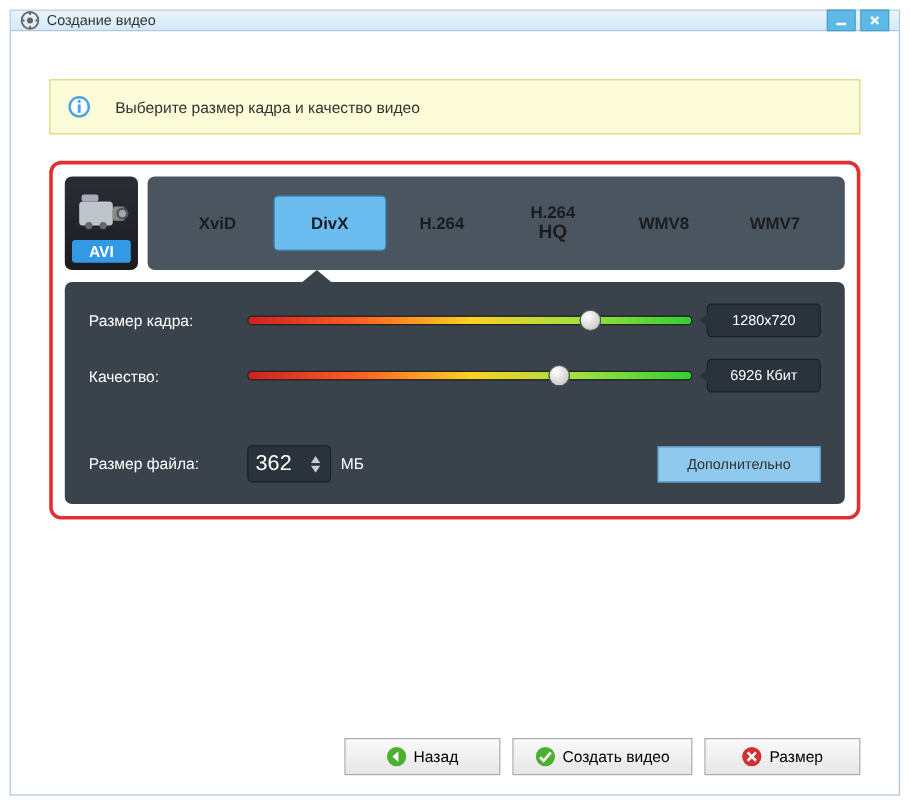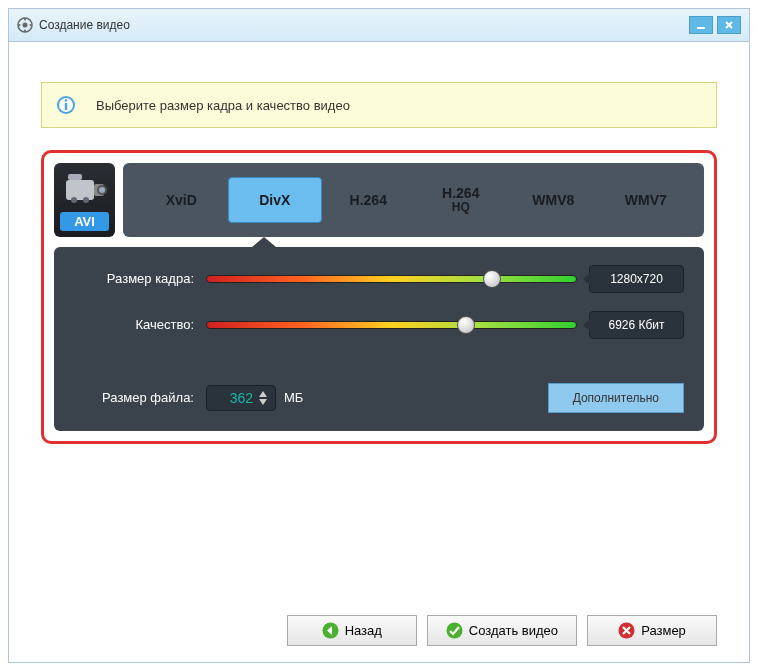--- a/index.html
+++ b/index.html
@@ -1,19 +1,19 @@
 <!DOCTYPE html>
 <html><head>
 <meta charset="utf-8">
 <style>
 * { box-sizing: border-box; margin: 0; padding: 0; }
 body { font-family: "Segoe UI", Tahoma, sans-serif; background: #fff; width: 758px; height: 670px; overflow: hidden; }
 
 .window { width: 742px; height: 655px; margin: 8px; border: 1px solid #b0c4de; background: #fff; position: relative; }
-.titlebar { height: 33px; background: linear-gradient(to bottom, #e8f4fb, #d4eaf7); display: flex; align-items: center; padding: 0 8px; border-bottom: 1px solid #b0c4de; }
+.titlebar { height: 17px; background: linear-gradient(to bottom, #e8f4fb, #d4eaf7); display: flex; align-items: center; padding: 0 8px; border-bottom: 1px solid #b0c4de; }
 .title-icon { width: 16px; height: 16px; margin-right: 6px; }
 .title-text { font-size: 12px; color: #333; flex: 1; }
 .win-controls { display: flex; gap: 4px; }
 .win-btn { width: 24px; height: 18px; background: #5eb9e6; border: 1px solid #4a9fc9; display: flex; align-items: center; justify-content: center; cursor: pointer; }
 .win-btn svg { width: 10px; height: 10px; }
 
 .content { padding: 40px 32px 0 32px; }
 
 .info-bar { background: #fdfcd8; border: 1px solid #d6d680; padding: 12px 14px; display: flex; align-items: center; gap: 20px; margin-bottom: 22px; }
 .info-icon { width: 20px; height: 20px; }
@@ -22,39 +22,39 @@
 .settings-panel { border: 3px solid #e03030; border-radius: 10px; padding: 10px; background: #fff; }
 
 .codec-row { display: flex; gap: 8px; align-items: stretch; }
 .format-badge { width: 61px; background: linear-gradient(to bottom, #2a2d33, #1a1c20); border-radius: 6px; padding: 6px; display: flex; flex-direction: column; align-items: center; justify-content: flex-end; }
 .camera-icon { width: 50px; height: 38px; margin-bottom: 4px; }
 .format-label { background: #3399e6; color: #fff; font-weight: bold; font-size: 13px; padding: 2px 14px; border-radius: 3px; }
 
 .codec-tabs { flex: 1; background: #4a5560; border-radius: 6px; display: flex; align-items: center; padding: 8px 12px; gap: 0; position: relative; }
 .codec-tab { flex: 1; text-align: center; color: #1a1c20; font-weight: bold; font-size: 14px; padding: 14px 4px; border-radius: 4px; cursor: pointer; line-height: 1.15; }
 .codec-tab.active { background: #6bbdf0; border: 1px solid #3a8cc0; }
-.codec-tab small { display: block; font-size: 12px; }
+.codec-tab small { display: block; font-size: 16px; }
 
 .params-panel { background: #3a434c; border-radius: 6px; margin-top: 10px; padding: 18px 20px; position: relative; }
 .arrow-up { position: absolute; top: -10px; left: 198px; width: 0; height: 0; border-left: 12px solid transparent; border-right: 12px solid transparent; border-bottom: 10px solid #3a434c; }
 
 .param-row { display: flex; align-items: center; margin-bottom: 18px; gap: 12px; }
 .param-row:last-child { margin-bottom: 0; margin-top: 44px; }
-.param-label { width: 120px; color: #fff; font-size: 13px; text-align: right; }
+.param-label { width: 120px; color: #fff; font-size: 13px; }
 
 .slider-wrap { flex: 1; position: relative; height: 18px; display: flex; align-items: center; }
 .slider-track { width: 100%; height: 8px; border-radius: 4px; background: linear-gradient(to right, #d02020 0%, #ff6020 25%, #ffd020 50%, #a0e040 75%, #30d030 100%); border: 1px solid #222; }
 .slider-thumb { position: absolute; width: 18px; height: 18px; background: radial-gradient(circle at 35% 30%, #fff, #bbb); border: 1px solid #555; border-radius: 50%; top: 50%; transform: translate(-50%, -50%); cursor: pointer; }
 
 .value-badge { background: #2a333c; color: #fff; font-size: 12px; padding: 6px 10px; border-radius: 4px; min-width: 95px; text-align: center; border: 1px solid #1a2028; position: relative; }
 .value-badge::before { content: ''; position: absolute; left: -7px; top: 50%; transform: translateY(-50%); border-top: 6px solid transparent; border-bottom: 6px solid transparent; border-right: 7px solid #2a333c; }
 
 .size-input { display: flex; align-items: center; gap: 8px; }
 .spinner { background: #2a333c; border: 1px solid #1a2028; border-radius: 4px; display: flex; align-items: center; padding: 4px 6px; }
-.spinner-val { color: #14b8a6; font-size: 14px; width: 40px; text-align: right; }
+.spinner-val { color: #ffffff; font-size: 18px; width: 40px; text-align: left; }
 .spinner-btns { display: flex; flex-direction: column; margin-left: 4px; }
 .spinner-btn { width: 12px; height: 8px; cursor: pointer; display: flex; align-items: center; justify-content: center; }
 .spinner-btn svg { width: 8px; height: 6px; }
 .unit { color: #fff; font-size: 13px; }
 
 .advanced-btn { background: #8fc9ed; border: 1px solid #5a9cc9; color: #333; font-size: 12px; padding: 7px 24px; cursor: pointer; margin-left: auto; }
 
 .footer { position: absolute; bottom: 16px; right: 32px; display: flex; gap: 10px; }
 .footer-btn { background: linear-gradient(to bottom, #fafafa, #e6e6e6); border: 1px solid #aaa; padding: 6px 18px; font-size: 13px; display: flex; align-items: center; gap: 6px; cursor: pointer; min-width: 130px; justify-content: center; }
 .footer-btn .ico { width: 17px; height: 17px; }

